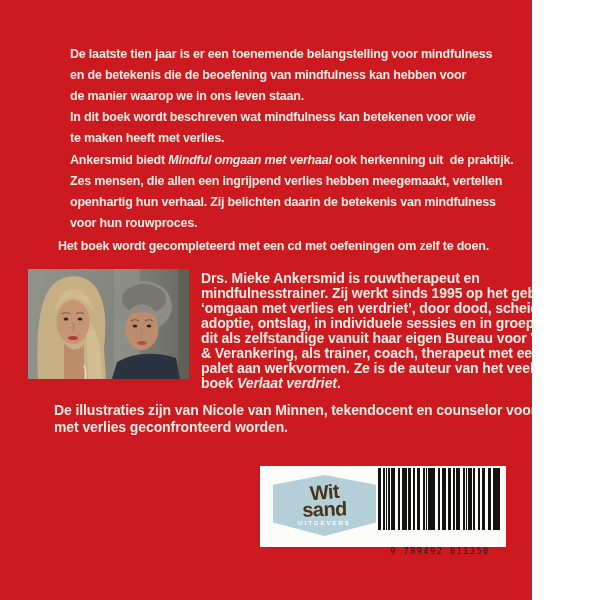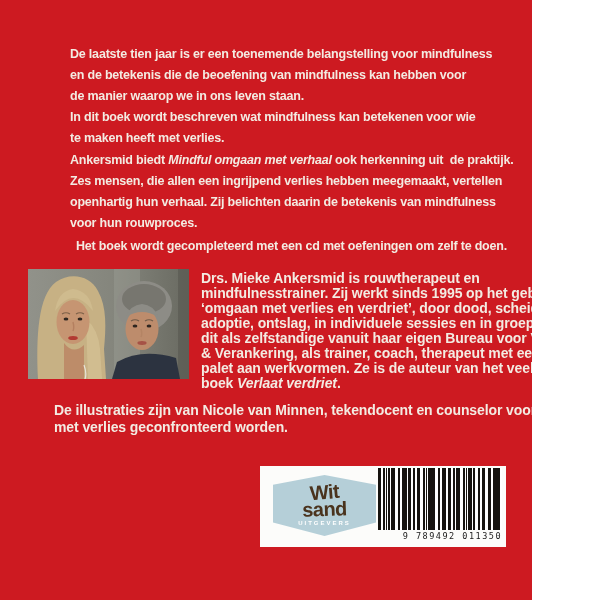--- a/index.html
+++ b/index.html
@@ -27,21 +27,21 @@
     line-height:21px;
     letter-spacing:-0.2px;
   }
   .p-small{
     font-size:14px;
     line-height:15px;
     letter-spacing:-0.1px;
   }
   #p1{left:70px;top:44px;}
   #p2{left:70px;top:150px;}
-  #p3{left:76px;top:236px;}
+  #p3{left:58px;top:236px;}
   #bio{left:201px;top:271px;}
   #note{left:54px;top:402px;line-height:17px;}
   .it{font-style:italic;}
 
   #photo{
     position:absolute;left:28px;top:269px;
     width:161px;height:110px;display:block;
   }
 
   #pubbox{
@@ -82,23 +82,23 @@
     background-color:#fff;
     background-image:
       repeating-linear-gradient(90deg,#16130f 0 2px,rgba(0,0,0,0) 2px 5px),
       repeating-linear-gradient(90deg,#16130f 0 1px,rgba(0,0,0,0) 1px 8px),
       repeating-linear-gradient(90deg,#16130f 0 3px,rgba(0,0,0,0) 3px 13px);
   }
   #barcode-num{
     font-family:"DejaVu Sans Mono", monospace;
     font-size:8.5px;
     color:#1a1a1a;
-    text-align:right;
+    text-align:center;
     letter-spacing:1.5px;
-    margin-top:1px;
+    margin-top:16px;
     white-space:pre;
   }
 </style>
 </head>
 <body>
 
 <div id="cover">
 
   <div id="p1" class="txt p-main">De laatste tien jaar is er een toenemende belangstelling voor mindfulness
 en de betekenis die de beoefening van mindfulness kan hebben voor

